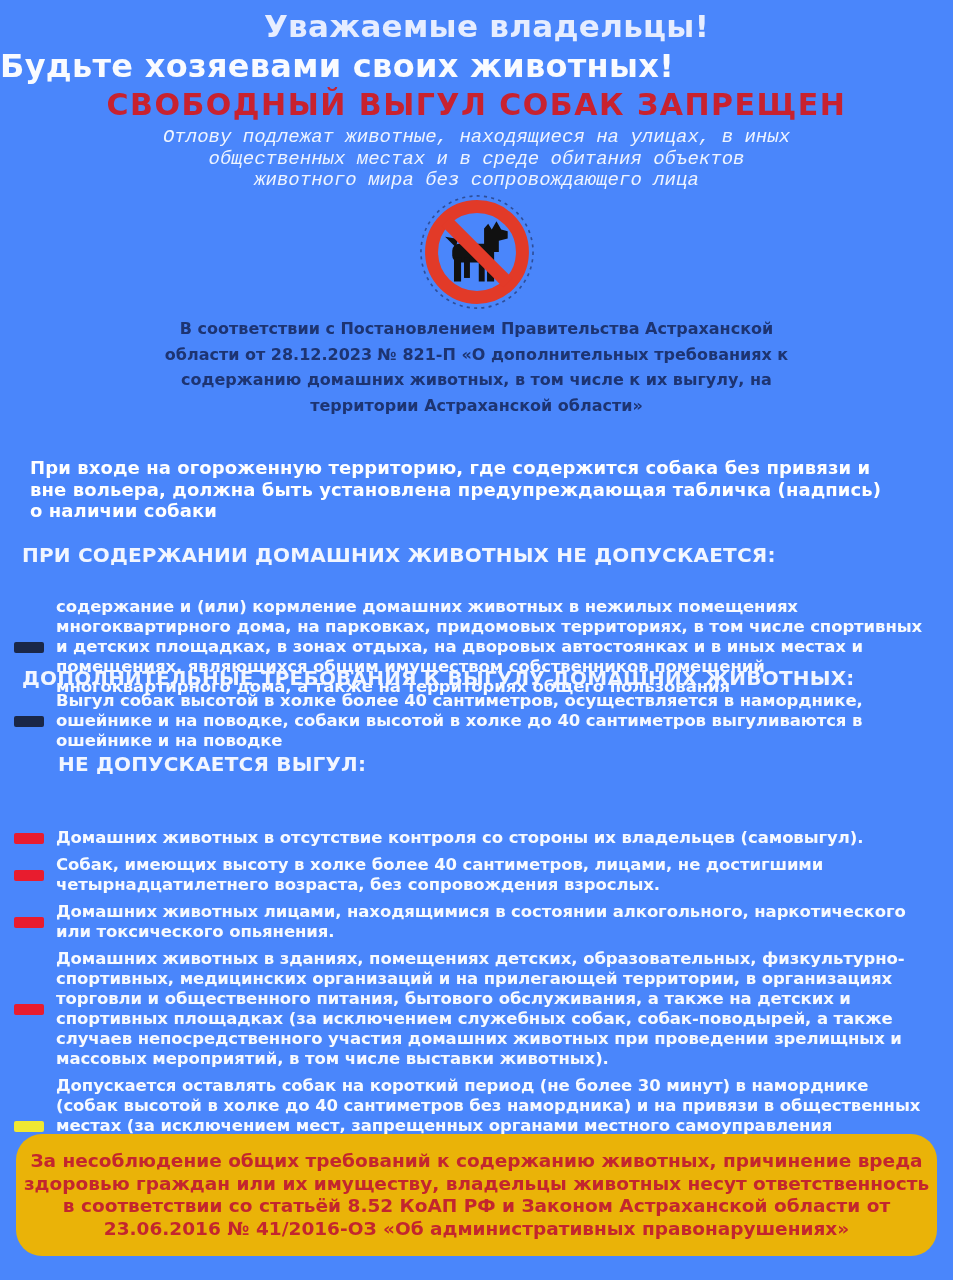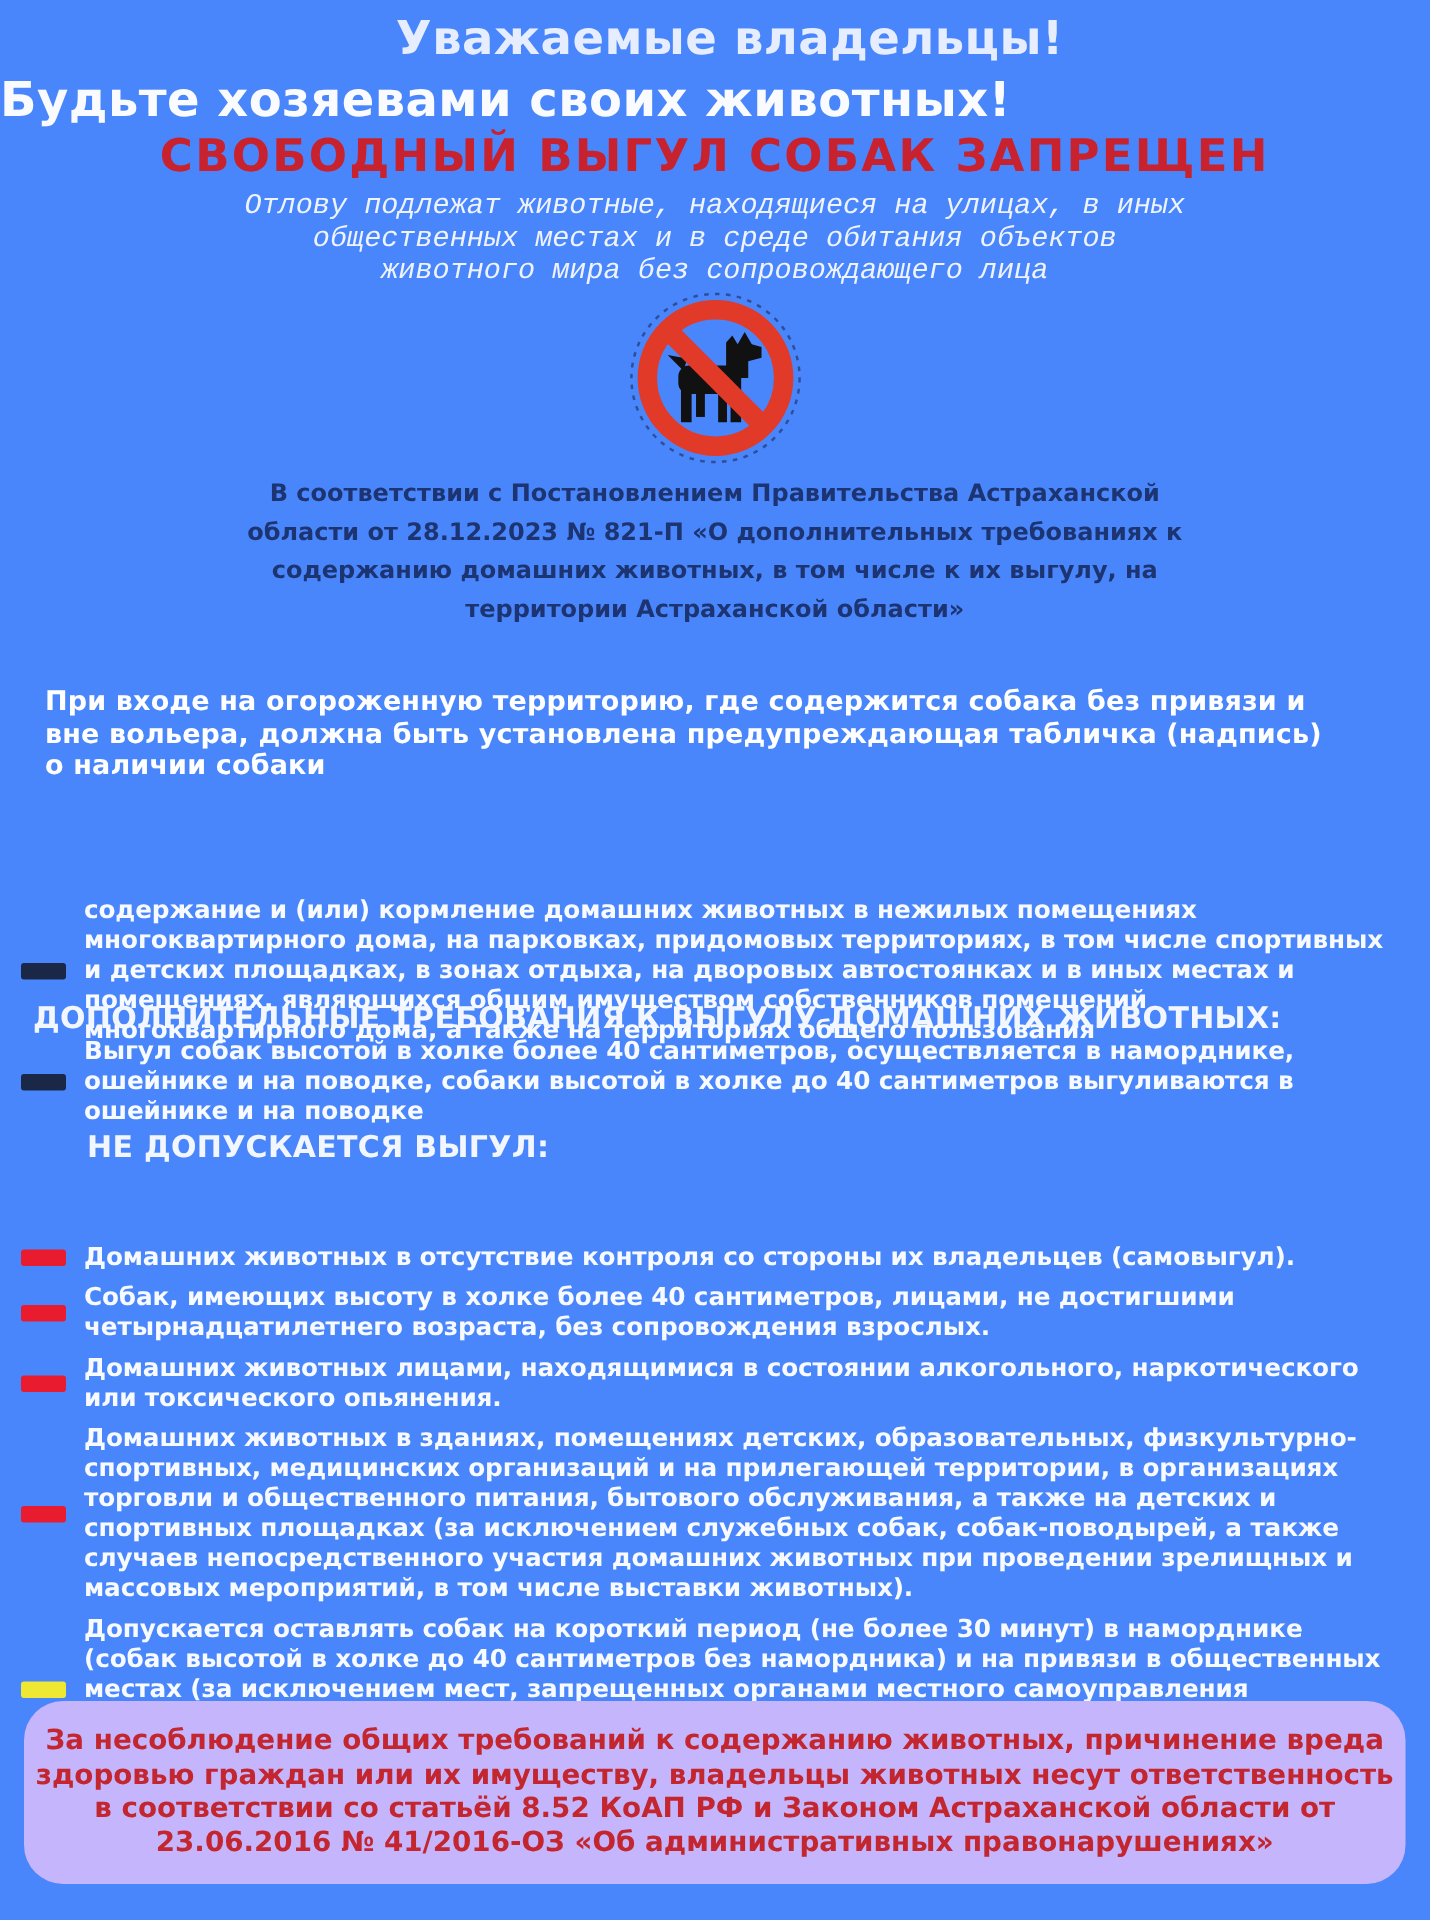--- a/index.html
+++ b/index.html
@@ -33,21 +33,21 @@
   .dash[data-color="navy"]{background:#1a2747;}
   .dash[data-color="red"]{background:#e81c2e;}
   .dash[data-color="yellow"]{background:#efe832;}
   .item p{margin:0;color:#f7faff;font-size:16.5px;line-height:20px;
     font-weight:600;letter-spacing:-0.1px;}
   #sec1-item{position:absolute;top:597px;left:14px;width:912px;}
   #sec2-item{position:absolute;top:691px;left:14px;width:912px;}
   #sec3-list{position:absolute;top:828px;left:14px;width:916px;
     display:flex;flex-direction:column;row-gap:7px;}
   .footer-box{position:absolute;top:1134px;left:16px;right:16px;height:122px;
-    background:#c4b5fd;border-radius:26px;display:flex;flex-direction:column;
+    background:#eab308;border-radius:26px;display:flex;flex-direction:column;
     justify-content:center;align-items:center;text-align:center;
     color:#c3262e;font-weight:bold;font-size:18.5px;line-height:22.5px;}
 </style>
 </head>
 <body>
 
 <main class="poster">
 
   <div class="title1">Уважаемые владельцы!</div>
   <div class="title2">Будьте хозяевами своих животных!</div>
@@ -78,20 +78,21 @@
 
   <div class="decree">
     <div class="center-line">В соответствии с Постановлением Правительства Астраханской</div>
     <div class="center-line">области от 28.12.2023 № 821-П «О дополнительных требованиях к</div>
     <div class="center-line">содержанию домашних животных, в том числе к их выгулу, на</div>
     <div class="center-line">территории Астраханской области»</div>
   </div>
 
   <p class="entry">При входе на огороженную территорию, где содержится собака без привязи и вне вольера, должна быть установлена предупреждающая табличка (надпись) о наличии собаки</p>
 
+  <h3 class="sec-head" id="sec1-head">ПРИ СОДЕРЖАНИИ ДОМАШНИХ ЖИВОТНЫХ НЕ ДОПУСКАЕТСЯ:</h3>
   <div class="item" id="sec1-item">
     <i class="dash" data-color="navy"></i>
     <p>содержание и (или) кормление домашних животных в нежилых помещениях многоквартирного дома, на парковках, придомовых территориях, в том числе спортивных и детских площадках, в зонах отдыха, на дворовых автостоянках и в иных местах и помещениях, являющихся общим имуществом собственников помещений многоквартирного дома, а также на территориях общего пользования</p>
   </div>
 
   <h3 class="sec-head" id="sec2-head">ДОПОЛНИТЕЛЬНЫЕ ТРЕБОВАНИЯ К ВЫГУЛУ ДОМАШНИХ ЖИВОТНЫХ:</h3>
   <div class="item" id="sec2-item">
     <i class="dash" data-color="navy"></i>
     <p>Выгул собак высотой в холке более 40 сантиметров, осуществляется в наморднике, ошейнике и на поводке, собаки высотой в холке до 40 сантиметров выгуливаются в ошейнике и на поводке</p>
   </div>

